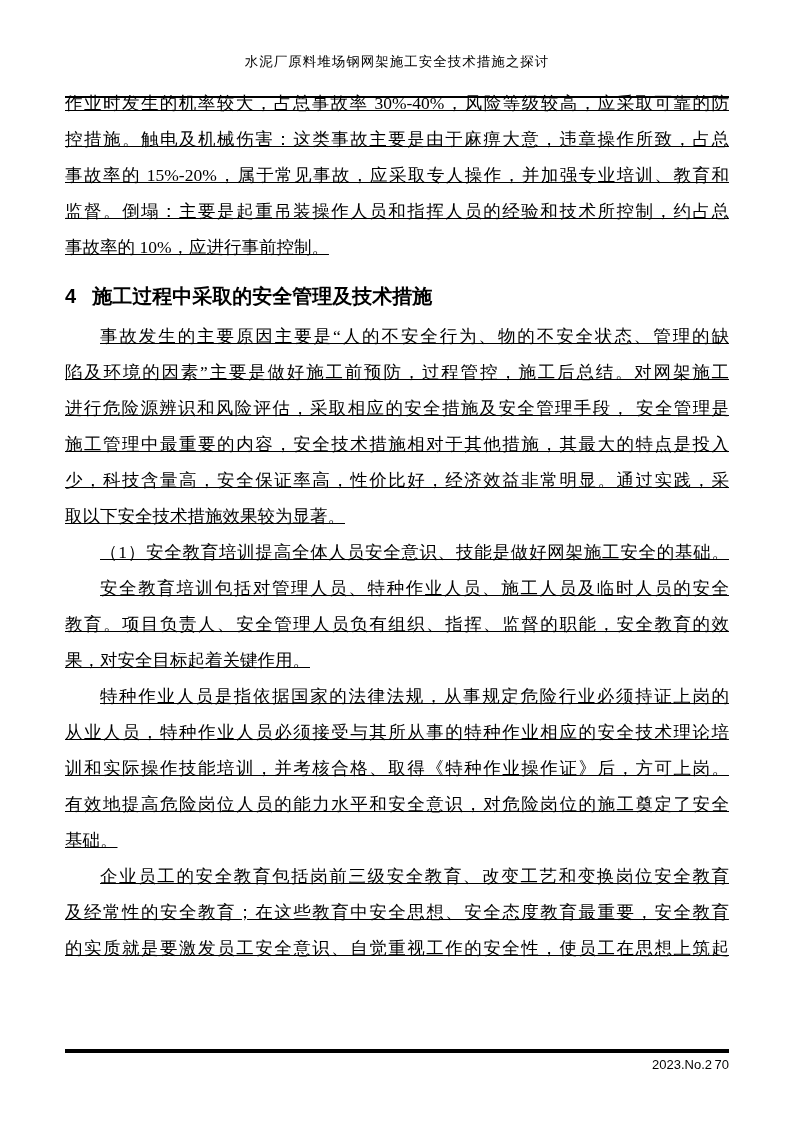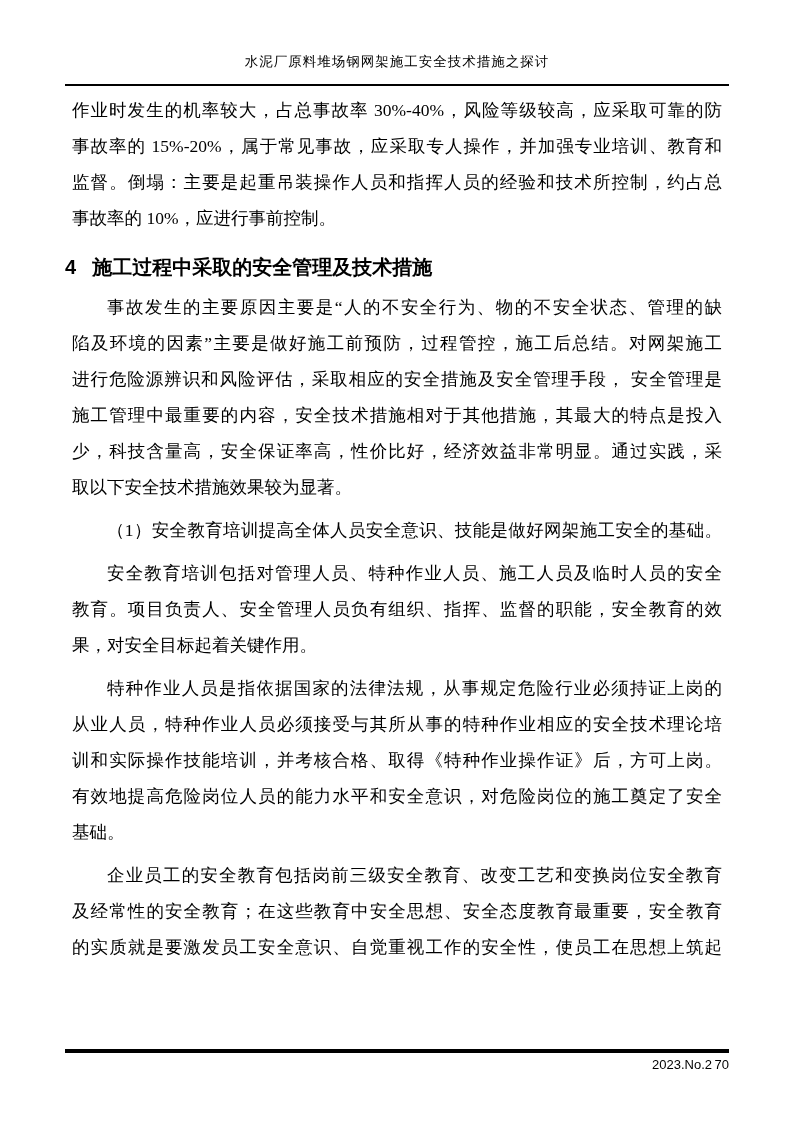--- a/index.html
+++ b/index.html
@@ -17,37 +17,37 @@
     overflow: hidden;
   }
   
   .header {
     position: absolute;
     top: 52px;
     left: 65px;
     width: 664px;
     text-align: center;
     border-bottom: 2px solid #000;
-    padding-bottom: 12px;
+    padding-bottom: 24px;
   }
   .header-title {
     font-size: 13.5px;
     line-height: 20px;
     letter-spacing: 1px;
   }
   
   .body-area {
     position: absolute;
     top: 85px;
     left: 65px;
     width: 664px;
     font-size: 17.5px;
     line-height: 36px;
   }
-  .paragraph { margin: 7px; }
+  .paragraph { margin: 0; text-decoration: underline; }
   .line {
     text-align: justify;
     text-align-last: justify;
     text-justify: inter-character;
     height: 36px;
     overflow: hidden;
   }
   .line.first { text-indent: 2em; }
   .line.last  { text-align-last: left; }
   .section-heading {
@@ -92,20 +92,21 @@
 
 <div class="page">
 
   <header class="header">
     <div class="header-title">水泥厂原料堆场钢网架施工安全技术措施之探讨</div>
   </header>
 
   <main class="body-area">
       <div class="paragraph">
         <div class="line">作业时发生的机率较大，占总事故率 30%-40%，风险等级较高，应采取可靠的防</div>
+        <div class="line">控措施。触电及机械伤害：这类事故主要是由于麻痹大意，违章操作所致，占总</div>
         <div class="line">事故率的 15%-20%，属于常见事故，应采取专人操作，并加强专业培训、教育和</div>
         <div class="line">监督。倒塌：主要是起重吊装操作人员和指挥人员的经验和技术所控制，约占总</div>
         <div class="line last">事故率的 10%，应进行事前控制。</div>
       </div>
       <div class="section-heading"><span class="heading-number">4</span><span class="heading-text">施工过程中采取的安全管理及技术措施</span></div>
       <div class="paragraph">
         <div class="line first">事故发生的主要原因主要是“人的不安全行为、物的不安全状态、管理的缺</div>
         <div class="line">陷及环境的因素”主要是做好施工前预防，过程管控，施工后总结。对网架施工</div>
         <div class="line">进行危险源辨识和风险评估，采取相应的安全措施及安全管理手段， 安全管理是</div>
         <div class="line">施工管理中最重要的内容，安全技术措施相对于其他措施，其最大的特点是投入</div>

